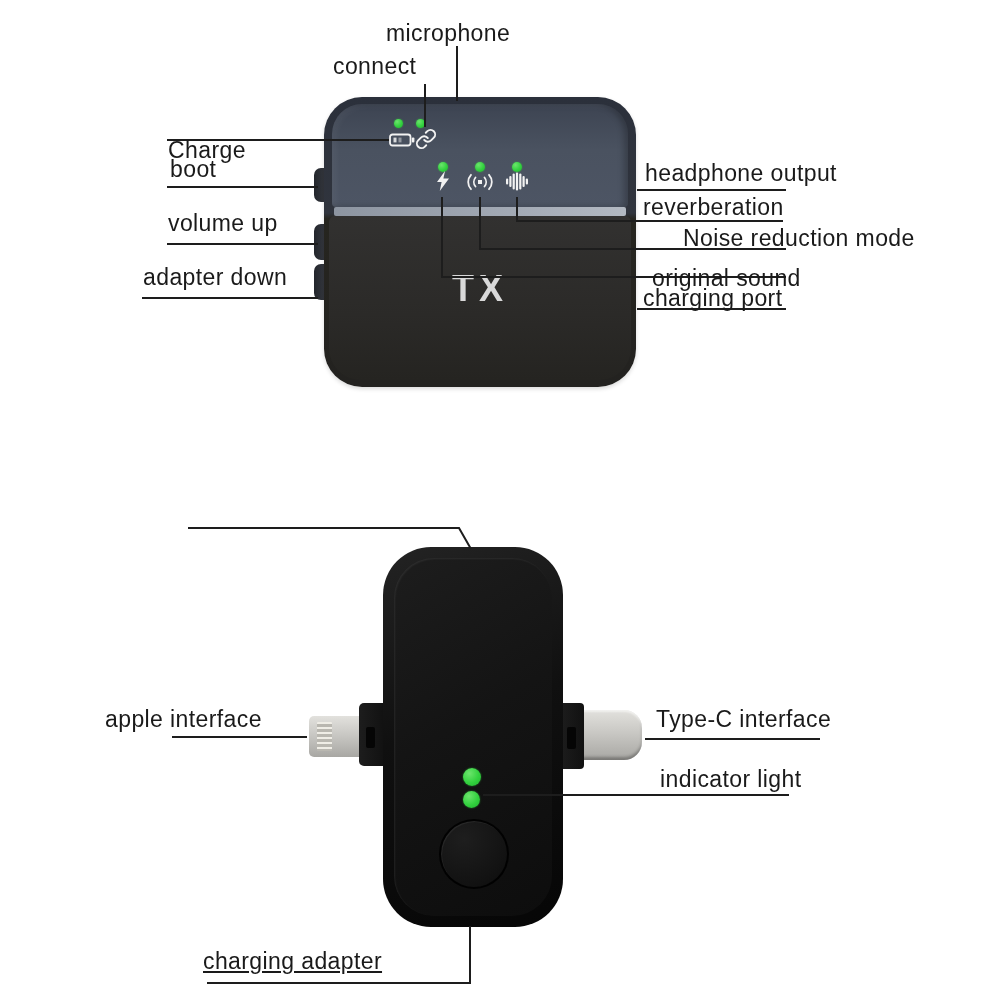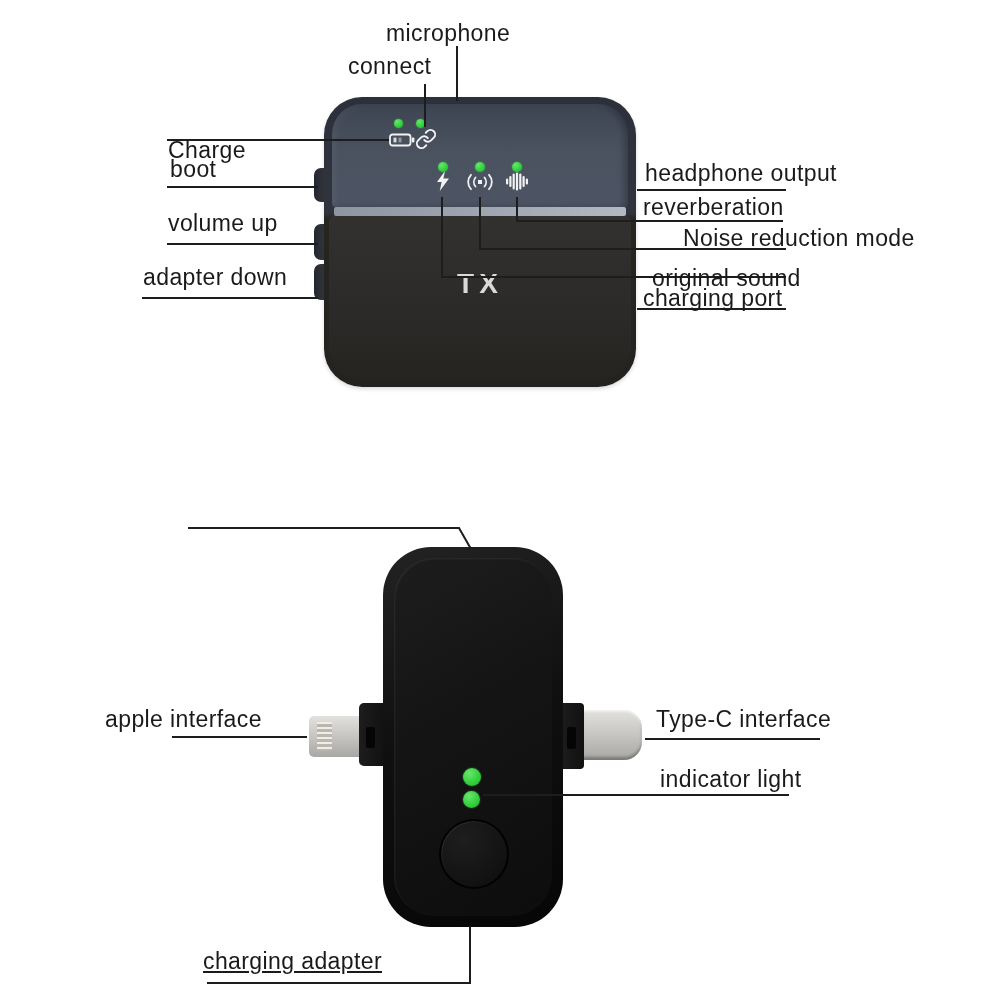--- a/index.html
+++ b/index.html
@@ -26,21 +26,21 @@
   .tx-strip{
     left:334px;top:207px;width:292px;height:9px;border-radius:2px;
     background:linear-gradient(90deg,#8d95a1 0%,#a2a9b4 60%,#b3b9c2 100%);
   }
   .tx-lower{
     left:329px;top:216px;width:302px;height:164px;border-radius:6px 6px 32px 32px;
     background:linear-gradient(180deg,#323130 0%,#2b2a28 60%,#252421 100%);
   }
   .tx-text{
     left:448px;top:268px;width:64px;text-align:center;
-    color:#d9d9d9;font-size:28px;font-weight:bold;letter-spacing:5px;
+    color:#d9d9d9;font-size:36px;font-weight:bold;letter-spacing:5px;
   }
   .side-btn{
     width:13px;border-radius:7px 0 0 7px;
     background:linear-gradient(90deg,#23262c,#383b42);
     left:314px;
   }
   
   .led{
     border-radius:50%;
     background:radial-gradient(circle at 35% 30%,#6ce56c 0%,#32d13e 55%,#22b22f 100%);
@@ -193,21 +193,21 @@
 
       <polyline points="645,739 820,739"></polyline>
 
       <polyline points="483,795 789,795"></polyline>
 
       <polyline points="207,983 470,983 470,926"></polyline>
     </g>
   </svg>
 
   <div class="lbl" style="left:386px;top:21px;">microphone</div>
-  <div class="lbl" style="left:348px;top:54px;">connect</div>
+  <div class="lbl" style="left:333px;top:54px;">connect</div>
   <div class="lbl" style="left:168px;top:109px;margin-top:29px;">Charge</div>
   <div class="lbl" style="left:170px;top:157px;">boot</div>
   <div class="lbl" style="left:168px;top:211px;">volume up</div>
   <div class="lbl" style="left:143px;top:265px;">adapter down</div>
   <div class="lbl" style="left:645px;top:161px;">headphone output</div>
   <div class="lbl" style="left:643px;top:195px;">reverberation</div>
   <div class="lbl" style="left:643px;top:226px;margin-left:40px;">Noise reduction mode</div>
   <div class="lbl" style="left:652px;top:255px;margin-top:11px;">original sound</div>
   <div class="lbl" style="left:643px;top:286px;">charging port</div>
 

